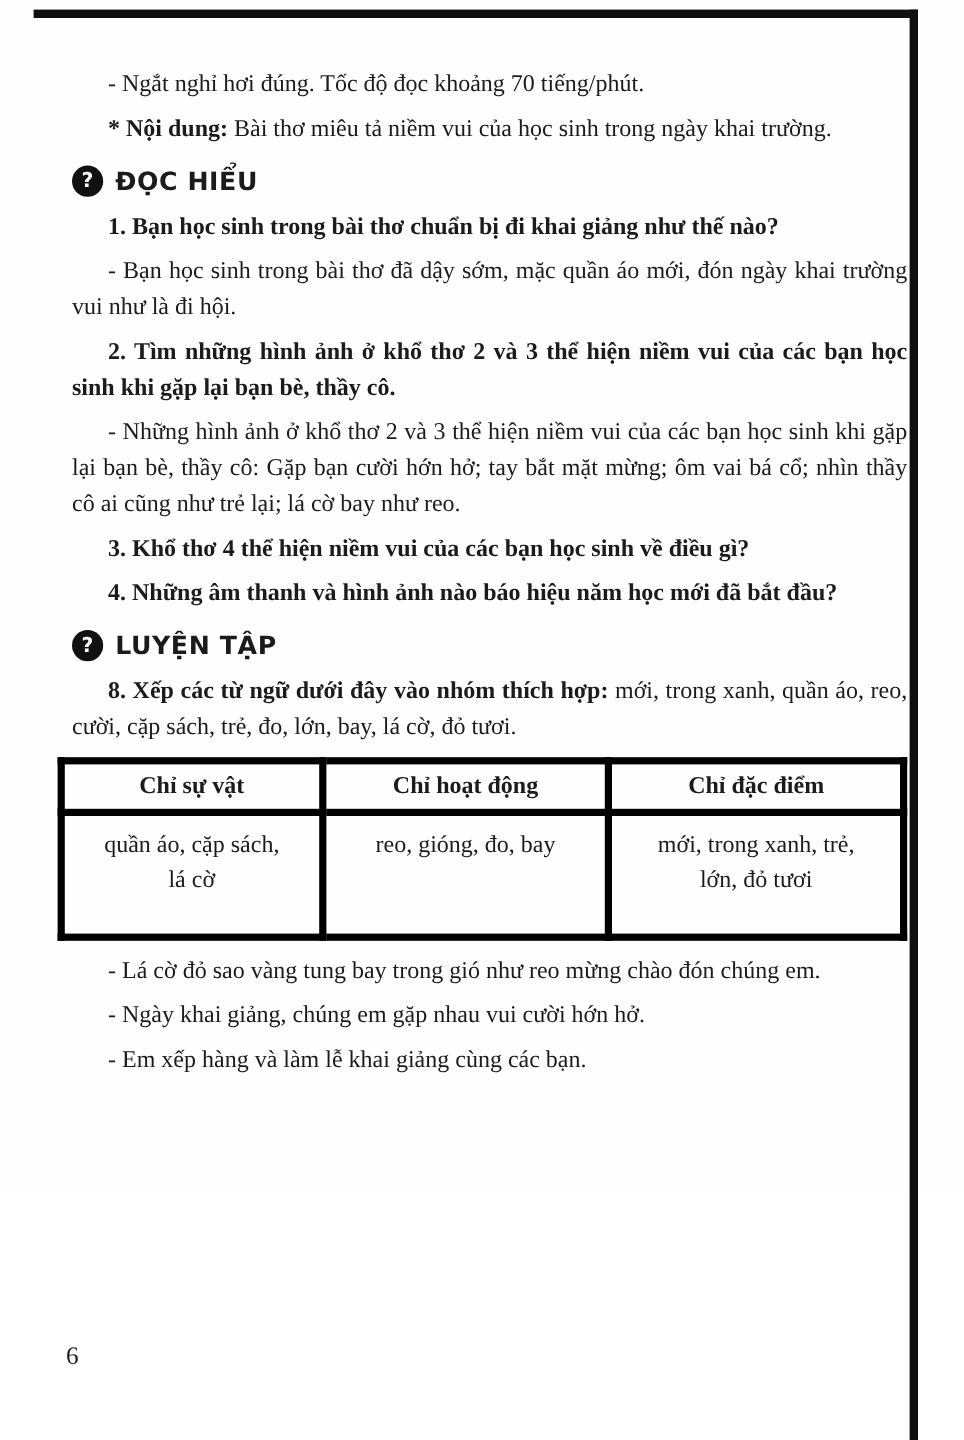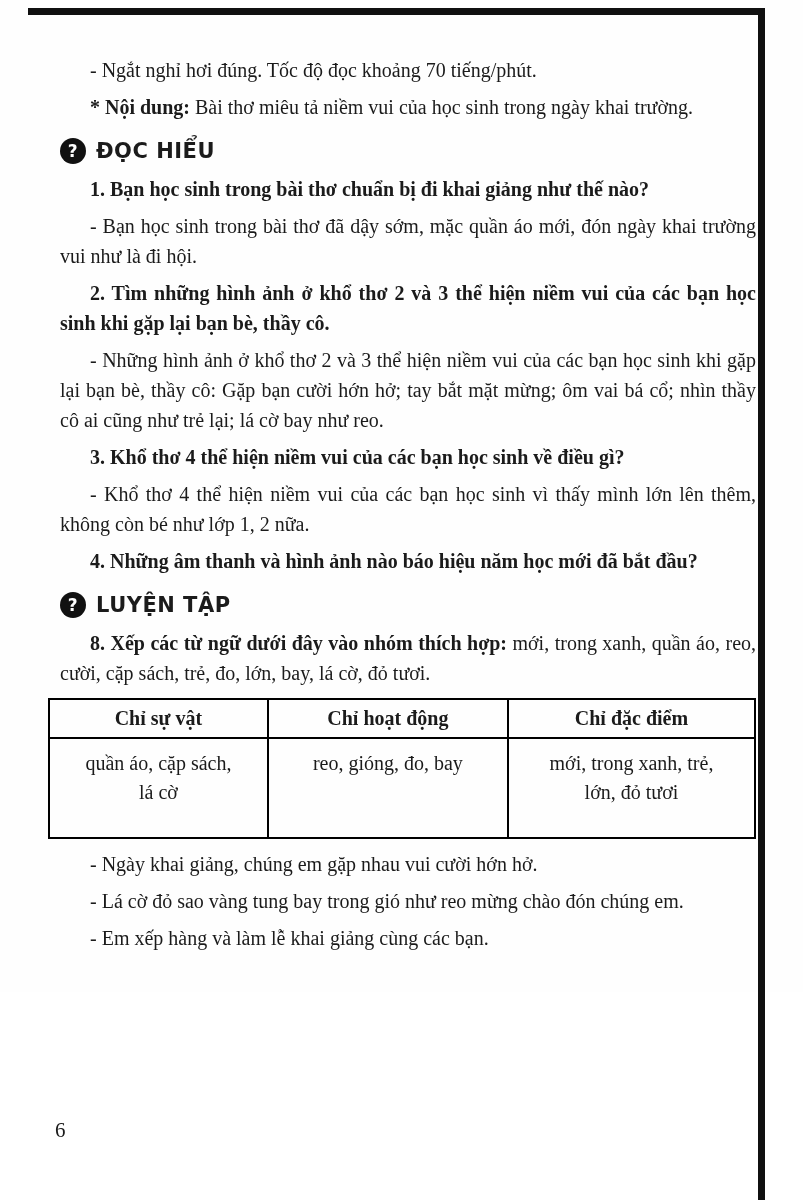--- a/index.html
+++ b/index.html
@@ -77,21 +77,21 @@
     font-weight: 700;
     flex: 0 0 auto;
   }
   table.classify {
     border-collapse: collapse;
     margin: 10px 0 10px -12px;
     width: calc(100% + 12px);
     table-layout: fixed;
   }
   table.classify th, table.classify td {
-    border: 2px solid #000000;
+    border: 6px solid #000000;
     font-size: 20px;
     text-align: center;
     vertical-align: middle;
   }
   table.classify th {
     font-weight: 700;
     padding: 7px 4px;
   }
   table.classify td {
     padding: 10px 26px;
@@ -130,21 +130,20 @@
       <span>ĐỌC HIỂU</span>
     </h2>
 
     <p class="para q">1. Bạn học sinh trong bài thơ chuẩn bị đi khai giảng như thế nào?</p>
     <p class="para">- Bạn học sinh trong bài thơ đã dậy sớm, mặc quần áo mới, đón ngày khai trường vui như là đi hội.</p>
 
     <p class="para q">2. Tìm những hình ảnh ở khổ thơ 2 và 3 thể hiện niềm vui của các bạn học sinh khi gặp lại bạn bè, thầy cô.</p>
     <p class="para">- Những hình ảnh ở khổ thơ 2 và 3 thể hiện niềm vui của các bạn học sinh khi gặp lại bạn bè, thầy cô: Gặp bạn cười hớn hở; tay bắt mặt mừng; ôm vai bá cổ; nhìn thầy cô ai cũng như trẻ lại; lá cờ bay như reo.</p>
 
     <p class="para q">3. Khổ thơ 4 thể hiện niềm vui của các bạn học sinh về điều gì?</p>
-    <p class="para">- Khổ thơ 4 thể hiện niềm vui của các bạn học sinh vì thấy mình lớn lên thêm, không còn bé như lớp 1, 2 nữa.</p>
 
     <p class="para q">4. Những âm thanh và hình ảnh nào báo hiệu năm học mới đã bắt đầu?</p>
 
     <h2 class="section">
       <span class="qicon">?</span>
       <span>LUYỆN TẬP</span>
     </h2>
 
     <p class="para">
       <b>8. Xếp các từ ngữ dưới đây vào nhóm thích hợp:</b>
@@ -167,20 +166,20 @@
       <tbody>
         <tr>
           <td>quần áo, cặp sách, lá cờ</td>
           <td>reo, gióng, đo, bay</td>
           <td>mới, trong xanh, trẻ, lớn, đỏ tươi</td>
         </tr>
       </tbody>
     </table>
 
 
+    <p class="para">- Lá cờ đỏ sao vàng tung bay trong gió như reo mừng chào đón chúng em.</p>
     <p class="para">- Ngày khai giảng, chúng em gặp nhau vui cười hớn hở.</p>
-    <p class="para">- Lá cờ đỏ sao vàng tung bay trong gió như reo mừng chào đón chúng em.</p>
     <p class="para">- Em xếp hàng và làm lễ khai giảng cùng các bạn.</p>
 
   </main>
 
   <div class="page-number">6</div>
 </div>
 
 </body></html>

